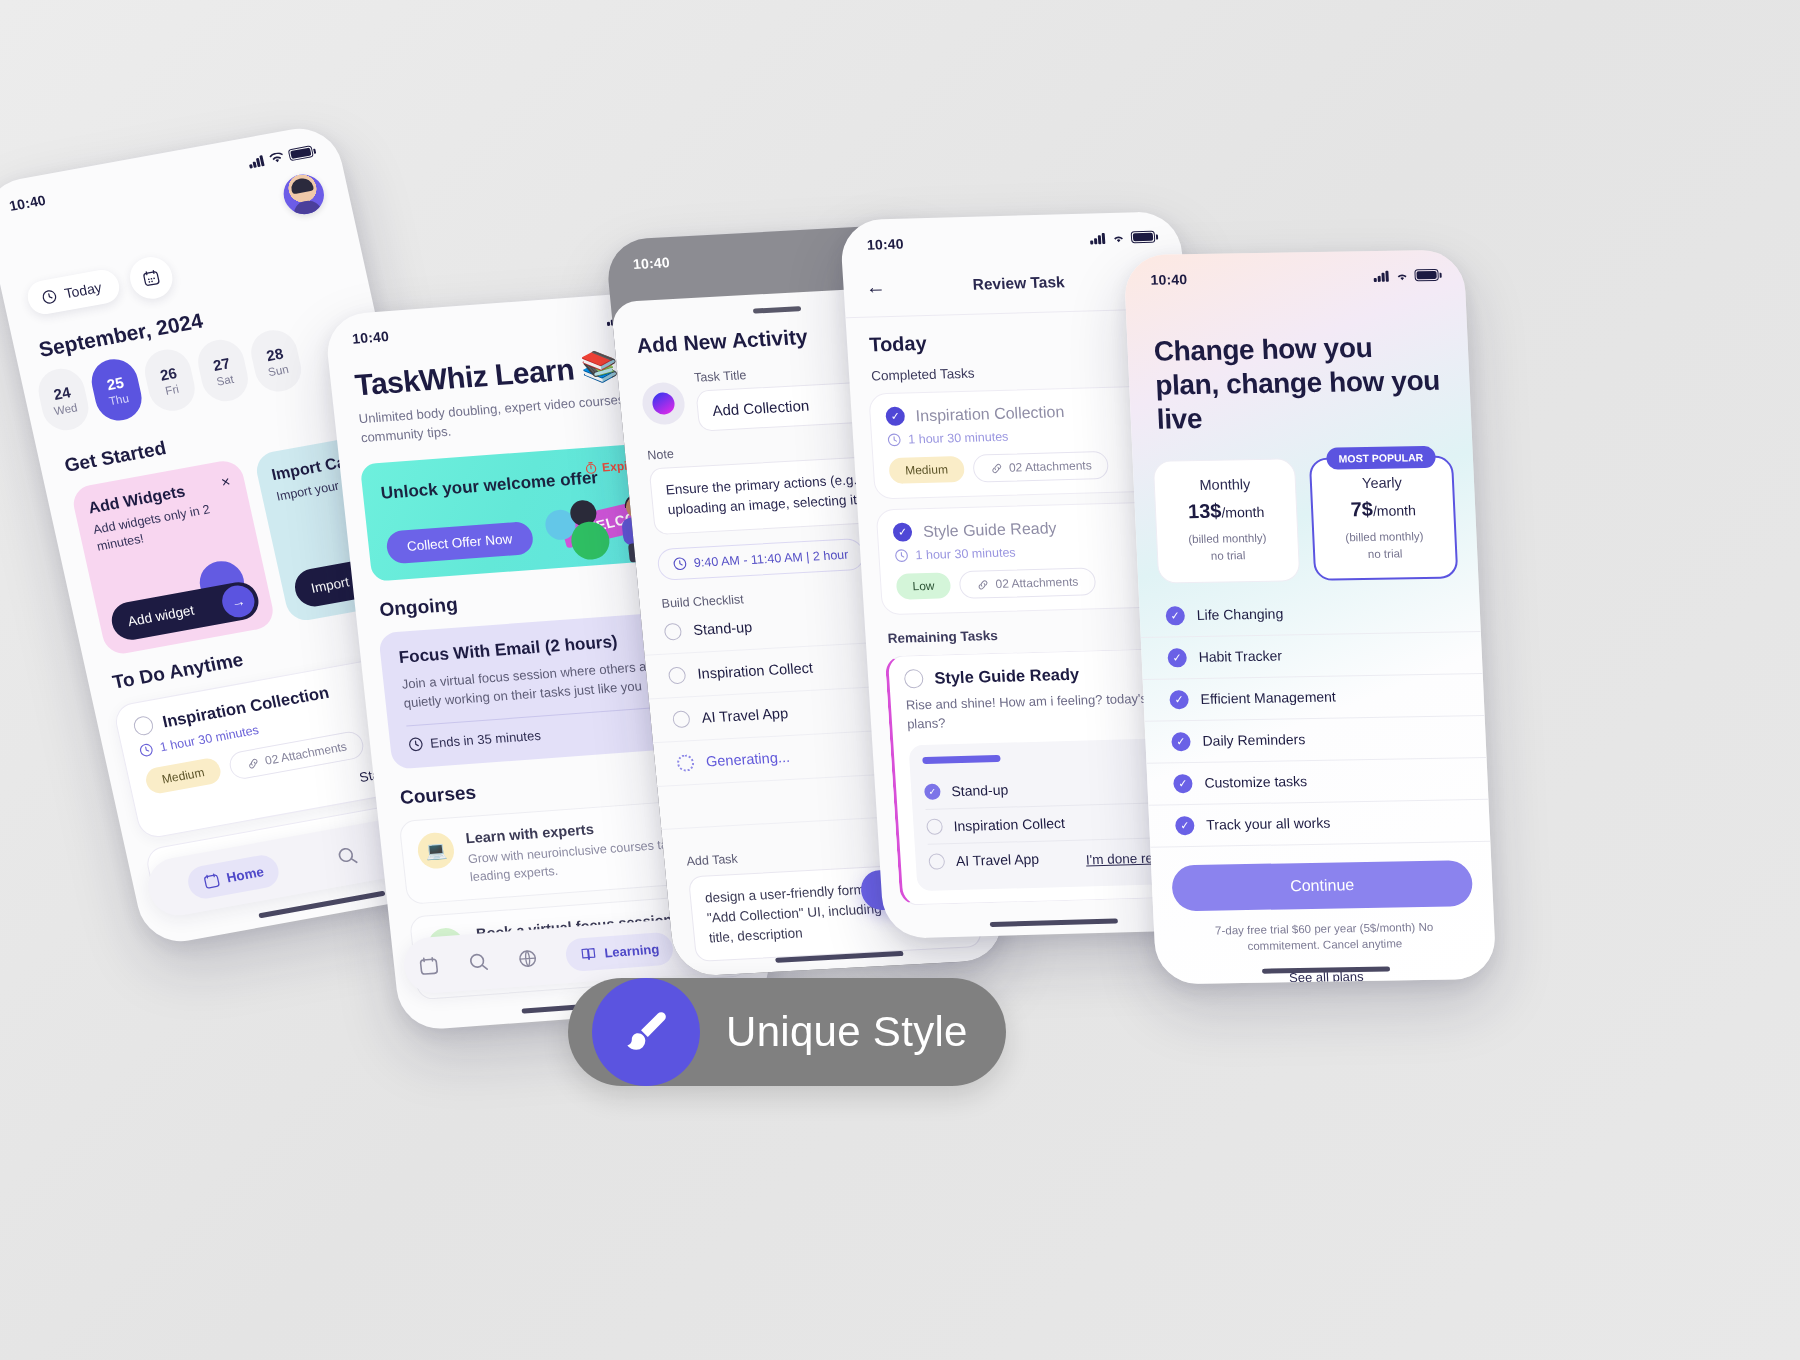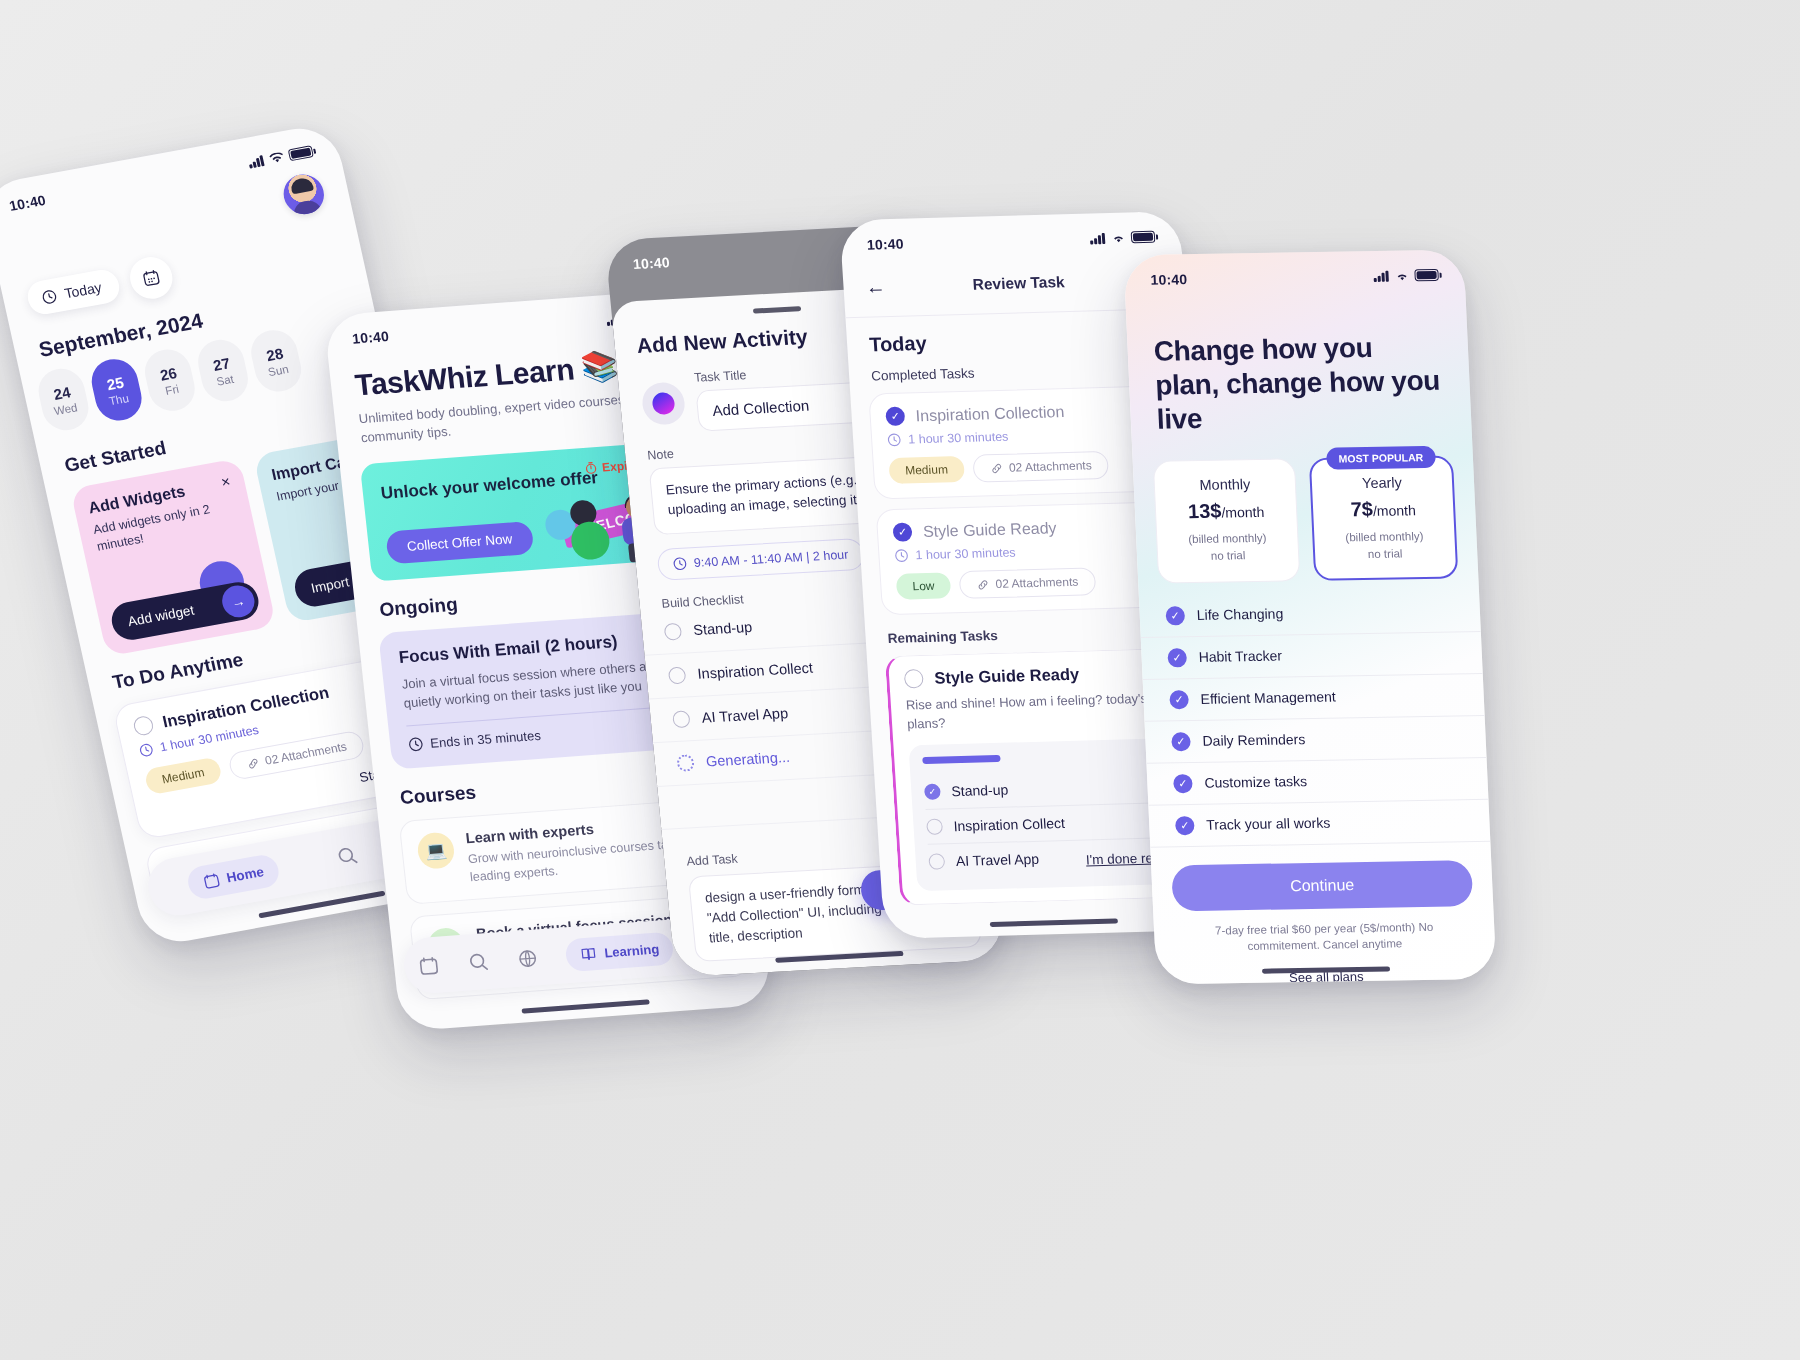--- a/index.html
+++ b/index.html
@@ -759,14 +759,23 @@
           <span class="c">✓</span>
           <span>Track your all works</span>
         </div>
     </div>
     <div class="cont">Continue</div>
     <div class="legal">7-day free trial $60 per year (5$/month) No commitement. Cancel anytime</div>
     <div class="seeall">See all plans</div>
     <div class="homebar"></div>
   </div>
 
+  <div id="label">
+    <div class="brush">
+      <svg width="54" height="54" viewBox="0 0 24 24">
+        <path d="M20.2 3.8a2 2 0 00-2.9 0L9.8 11.2l3 3 7.4-7.5a2 2 0 000-2.9z" fill="#fff"></path>
+        <path d="M8.4 12.6c-1.5 0-2.7 1.2-2.7 2.7 0 1.2-.6 2.2-2 2.7 1 1.2 2.4 1.9 4 1.9a4 4 0 004-4c0-1.8-1.5-3.3-3.3-3.3z" fill="#fff"></path>
+      </svg>
+    </div>
+    <div class="txt">Unique Style</div>
+  </div>
 
 </div>
 
 </body></html>

